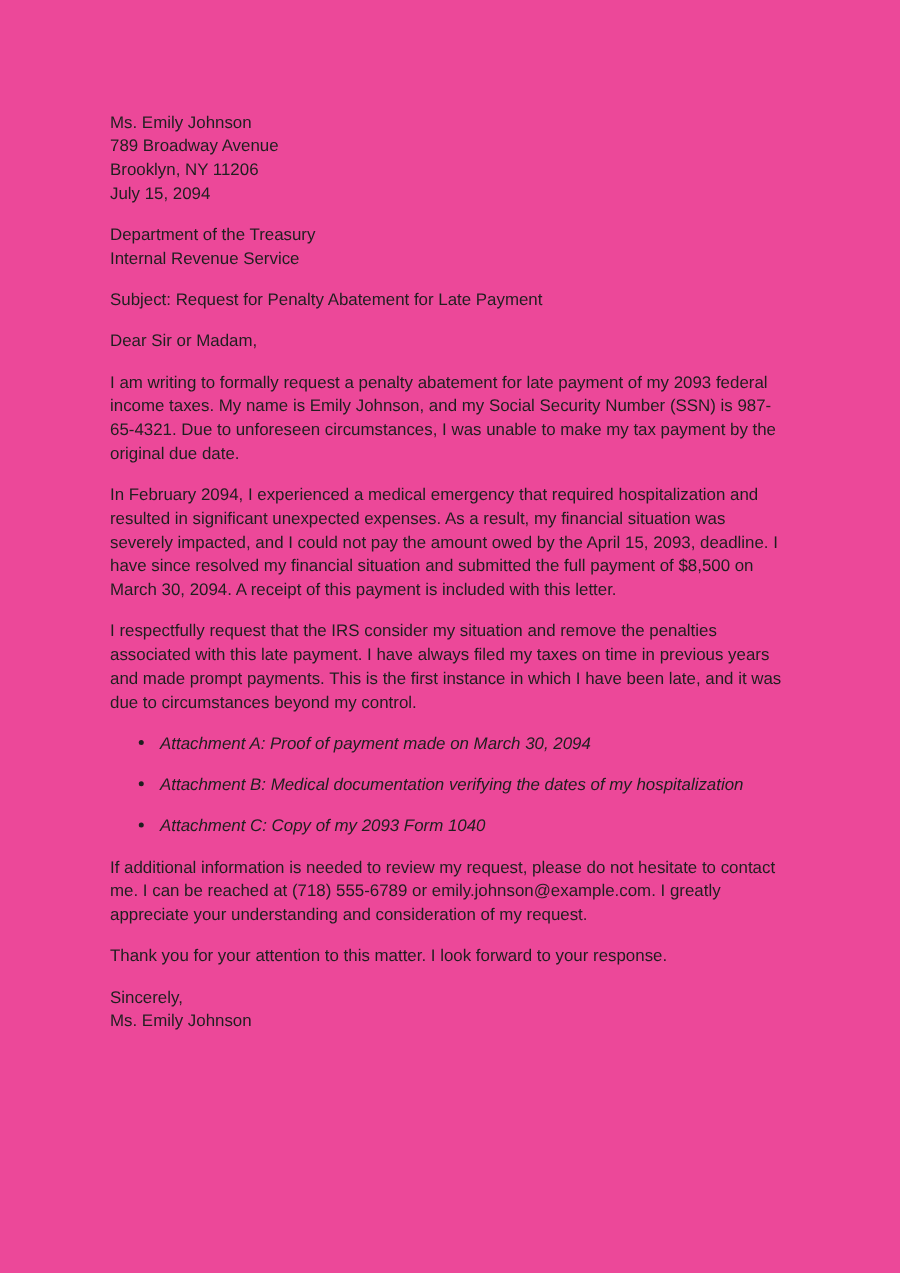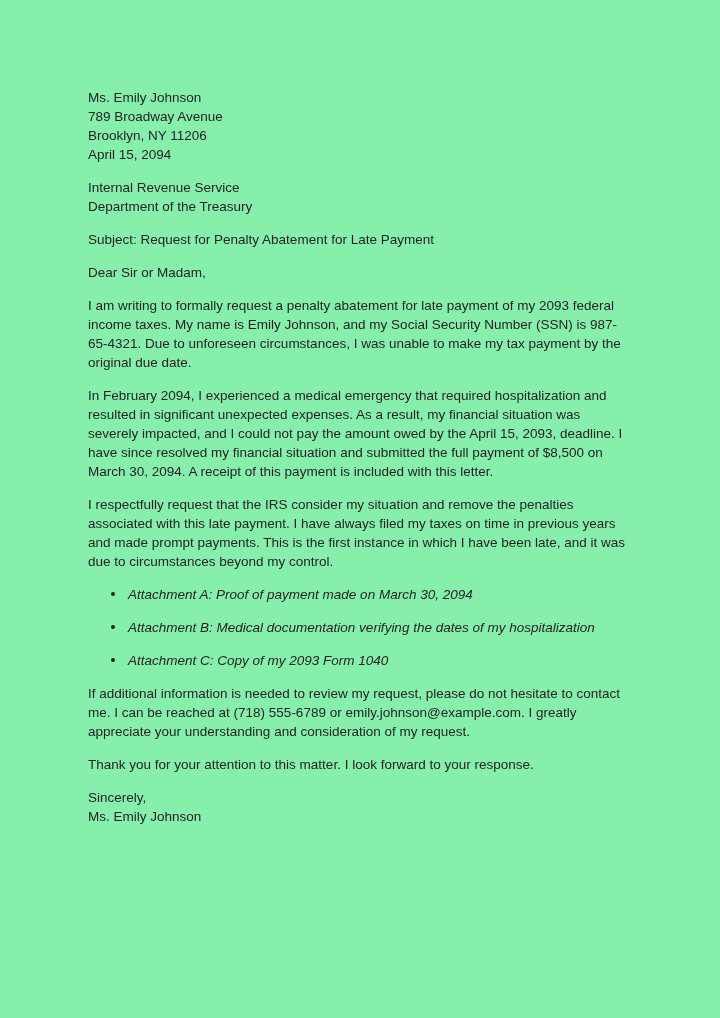--- a/index.html
+++ b/index.html
@@ -12,21 +12,21 @@
     width: 720px;
     height: 1018px;
     font-family: "Liberation Sans", "DejaVu Sans", sans-serif;
     color: #1a1a1a;
     overflow: hidden;
   }
 
   .page {
     width: 720px;
     height: 1018px;
-    background: #86efac;
+    background: #ec4899;
     padding: 88px 90px 40px 88px;
   }
 
   .letter {
     width: 545px;
     font-size: 13.5px;
     line-height: 19px;
     color: #1f1f1f;
   }
 
@@ -73,26 +73,26 @@
 </head>
 <body>
 
 <div class="page">
   <div class="letter">
 
     <div class="block">
       <p>Ms. Emily Johnson</p>
       <p>789 Broadway Avenue</p>
       <p>Brooklyn, NY 11206</p>
-      <p>April 15, 2094</p>
+      <p>July 15, 2094</p>
     </div>
 
     <div class="block">
+      <p>Department of the Treasury</p>
       <p>Internal Revenue Service</p>
-      <p>Department of the Treasury</p>
     </div>
 
     <p class="para">Subject: Request for Penalty Abatement for Late Payment</p>
 
     <p class="para">Dear Sir or Madam,</p>
 
     <p class="para">I am writing to formally request a penalty abatement for late payment of my 2093 federal income taxes. My name is Emily Johnson, and my Social Security Number (SSN) is 987-65-4321. Due to unforeseen circumstances, I was unable to make my tax payment by the original due date.</p>
 
     <p class="para">In February 2094, I experienced a medical emergency that required hospitalization and resulted in significant unexpected expenses. As a result, my financial situation was severely impacted, and I could not pay the amount owed by the April 15, 2093, deadline. I have since resolved my financial situation and submitted the full payment of $8,500 on March 30, 2094. A receipt of this payment is included with this letter.</p>
 

